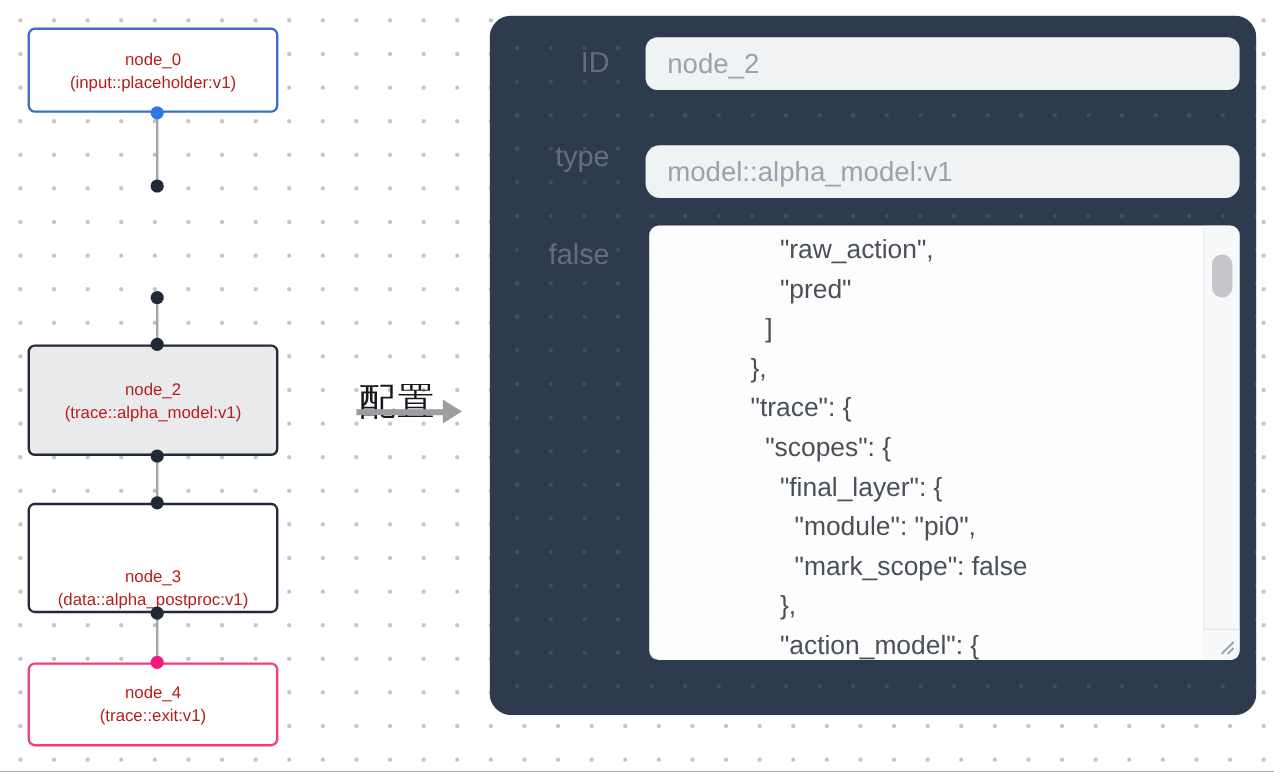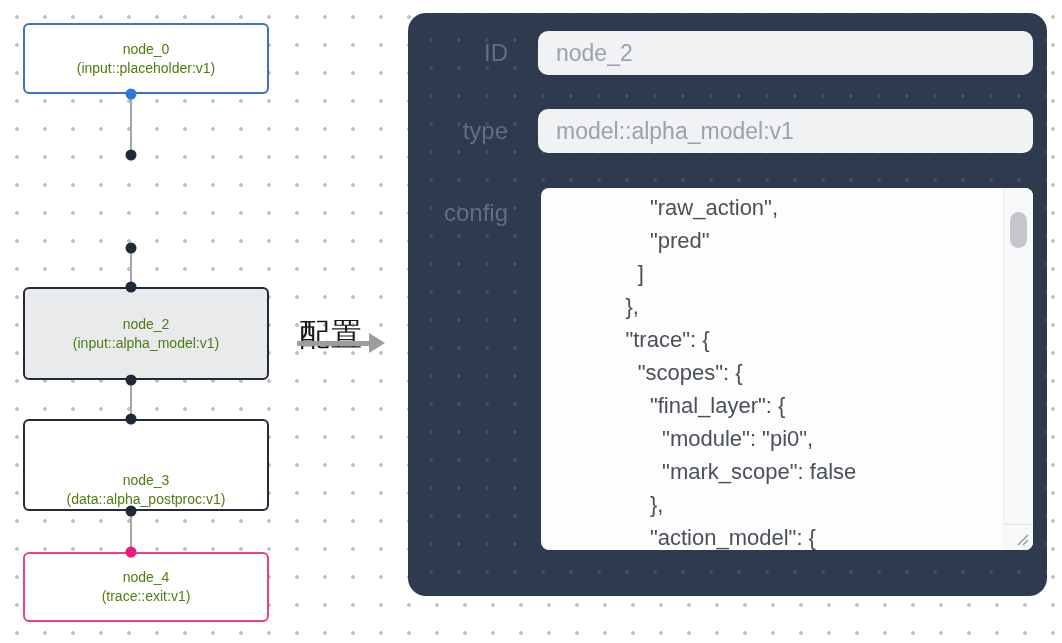--- a/index.html
+++ b/index.html
@@ -15,29 +15,29 @@
   }
 
   
   .canvas { position: absolute; left: 0; top: 0; width: 400px; height: 643px; }
 
   .edge {
     position: absolute; left: 130px; width: 2px;
     background: #a6a6a8; z-index: 0;
   }
   .node {
-    position: absolute; left: 23px; width: 246px;
+    position: absolute; left: 23px; width: 209px;
     box-sizing: border-box;
     background: #ffffff;
     border: 2px solid #232b38;
     border-radius: 6px;
     display: flex; flex-direction: column;
     justify-content: center; align-items: center;
     z-index: 1;
-    color: #4d7c0f;
+    color: #b91c1c;
   }
   .node-title   { font-size: 14px; line-height: 19px; font-weight: 400; text-align: center; }
   .node-subtitle{ font-size: 14px; line-height: 19px; text-align: center;
                   max-width: 180px; word-break: break-all; }
   .node-input    { border-color: #3e6ec5; }
   .node-selected { background: #e9eaec; border-width: 2.5px; border-color: #222a37; }
   .node-output   { border-color: #ef3f7e; }
 
   .port {
     position: absolute; left: 131px; width: 11px; height: 11px;
@@ -88,21 +88,21 @@
   .panel-input {
     position: absolute; left: 130px; width: 495px; height: 44px;
     box-sizing: border-box;
     background: #f1f2f4; border: none; border-radius: 10px;
     padding: 0 18px;
     font-family: "Liberation Sans", sans-serif;
     font-size: 23px; color: #9aa2ad;
     outline: none;
   }
   .input-id   { top: 18px; }
-  .input-type { top: 96px; }
+  .input-type { top: 108px; border-radius: 12px; }
 
   .config-box {
     position: absolute; left: 133px; top: 175px;
     width: 492px; height: 362px;
     background: #fdfdfe; border-radius: 8px;
     overflow: hidden;
   }
   .config-text {
     margin: 0; padding: 3px 44px 0 60px;
     font-family: "Liberation Sans", sans-serif;
@@ -150,21 +150,21 @@
   <div class="edge" style="top:511px;height:41px;"></div>
 
   <div class="node node-input" style="top:23px;height:71px;">
     <div class="node-title">node_0</div>
     <div class="node-subtitle">(input::placeholder:v1)</div>
   </div>
 
 
   <div class="node node-selected" style="top:287px;height:93px;">
     <div class="node-title">node_2</div>
-    <div class="node-subtitle">(input::alpha_model:v1)</div>
+    <div class="node-subtitle">(trace::alpha_model:v1)</div>
   </div>
 
   <div class="node" style="top:419px;height:92px;justify-content:flex-end;">
     <div class="node-title">node_3</div>
     <div class="node-subtitle">(data::alpha_postproc:v1)</div>
   </div>
 
   <div class="node node-output" style="top:552px;height:70px;">
     <div class="node-title">node_4</div>
     <div class="node-subtitle">(trace::exit:v1)</div>
@@ -185,21 +185,21 @@
 <div class="arrow-head"></div>
 
 <div class="panel">
 
   <div class="field-label label-id">ID</div>
   <input class="panel-input input-id" type="text" value="node_2" style="">
 
   <div class="field-label label-type">type</div>
   <input class="panel-input input-type" type="text" value="model::alpha_model:v1" style="">
 
-  <div class="field-label label-config">config</div>
+  <div class="field-label label-config">false</div>
 
   <div class="config-box">
     <pre class="config-text">        "raw_action",
         "pred"
       ]
     },
     "trace": {
       "scopes": {
         "final_layer": {
           "module": "pi0",

